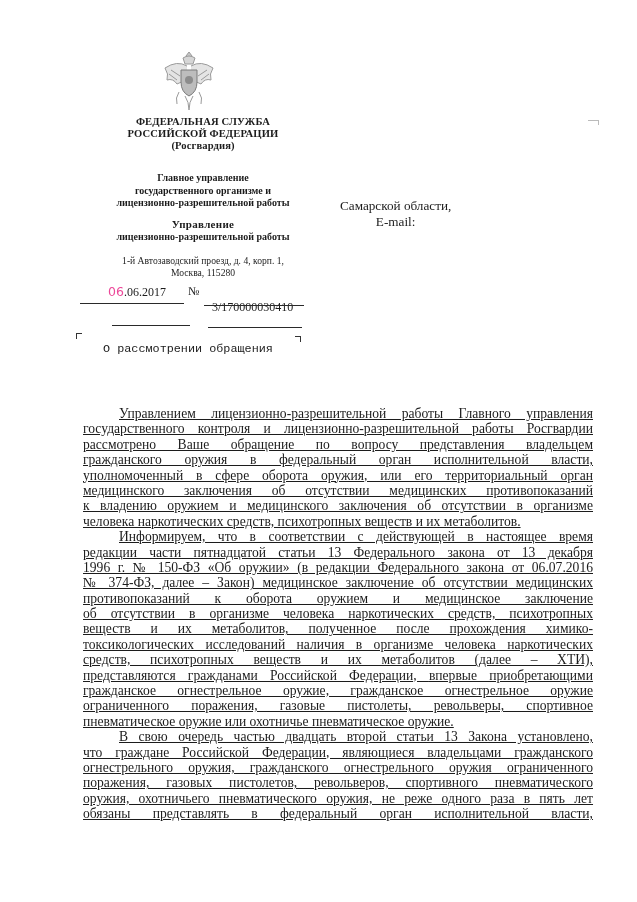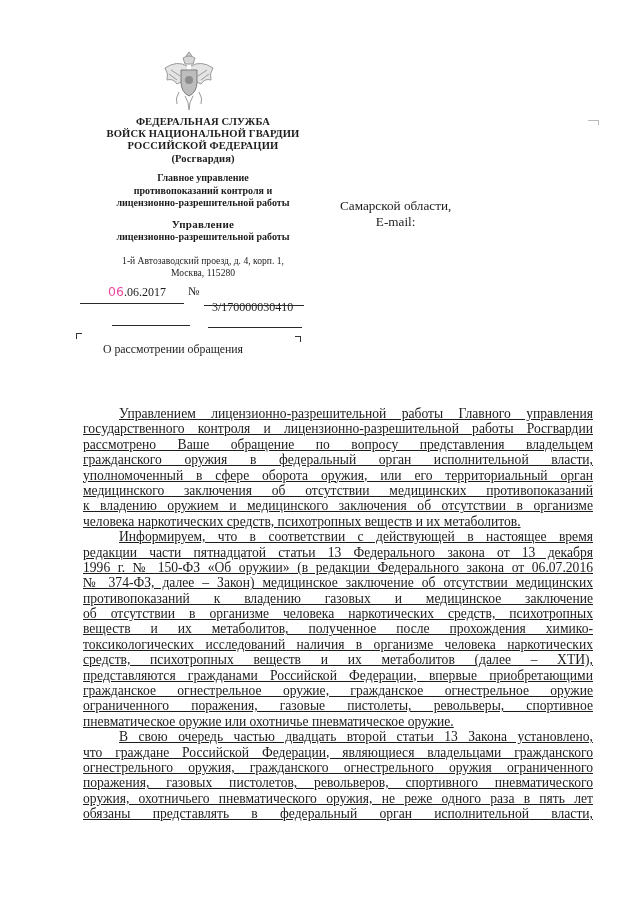--- a/index.html
+++ b/index.html
@@ -17,21 +17,21 @@
     .addr { top: 255px; font-size: 9.6px; line-height: 12px; }
     .regline { position: absolute; top: 284px; left: 88px; width: 240px; font-size: 12px; }
     .regline .date { position: absolute; left: 20px; top: 0; }
     .regline .date .hw { color: #ec4899; font-family: "DejaVu Sans", sans-serif; font-size: 12.5px; }
     .regline .num-sign { position: absolute; left: 100px; top: 0; }
     .regline .num { position: absolute; left: 124px; top: 16px; }
     .rule { position: absolute; height: 1.2px; background: #2a2a2a; }
     .corner { position: absolute; width: 5px; height: 5px; border-color: #333; border-style: solid; }
     .corner.tl { border-width: 1.4px 0 0 1.4px; }
     .corner.tr { border-width: 1.4px 1.4px 0 0; }
-    .subject { position: absolute; left: 103px; top: 342px; font-size: 11.8px; }
+    .subject { position: absolute; left: 103px; top: 342px; font-size: 11.8px; font-family: Liberation Mono, monospace; }
     .recipient { position: absolute; left: 340px; top: 198px; font-size: 13.2px; line-height: 15.5px; font-family: "Liberation Serif", serif; text-align: center; }
     .topmark { position: absolute; left: 588px; top: 120px; width: 10px; height: 4px; border-top: 1px solid #bbb; border-right: 1px solid #bbb; }
     .body-text { position: absolute; left: 83px; top: 406px; width: 510px; font-size: 13.6px; line-height: 15.4px; }
     .body-text .ln { display: block; text-align: justify; text-align-last: justify; white-space: nowrap; height: 15.4px; text-decoration: underline; }
     .body-text .ln.last { text-align-last: left; }
     .body-text .ind { padding-left: 36px; }
     .ul { text-decoration: underline; }
   </style>
 </head>
 <body>
@@ -45,28 +45,27 @@
     <path d="M8 26 l8 6 M10 22 l9 6 M48 26 l-8 6 M46 22 l-9 6"></path>
     <path d="M20 22 h16 v12 q0 10 -8 14 q-8 -4 -8 -14 z" fill="#bdbdbd" stroke="#7a7a7a"></path>
     <circle cx="28" cy="32" r="4" fill="#8c8c8c" stroke="none"></circle>
     <path d="M24 48 q4 6 4 14 q0 -8 4 -14"></path>
     <path d="M18 44 q-4 6 -2 12 M38 44 q4 6 2 12"></path>
   </g>
 </svg>
 
 <div class="hdr org">
   <div>ФЕДЕРАЛЬНАЯ СЛУЖБА</div>
-  <div>ВОЙСК НАЦИОНАЛЬНОЙ ГВАРДИИ</div>
   <div>РОССИЙСКОЙ ФЕДЕРАЦИИ</div>
   <div class="sub">(Росгвардия)</div>
 </div>
 
 <div class="hdr dept1">
   <div>Главное управление</div>
-  <div>противопоказаний контроля и</div>
+  <div>государственного организме и</div>
   <div>лицензионно-разрешительной работы</div>
 </div>
 
 <div class="hdr dept2">
   <div class="first">Управление</div>
   <div>лицензионно-разрешительной работы</div>
 </div>
 
 <div class="hdr addr">
   <div>1-й Автозаводский проезд, д. 4, корп. 1,</div>
@@ -99,21 +98,21 @@
     <span class="ln">рассмотрено Ваше обращение по вопросу представления владельцем</span>
     <span class="ln">гражданского оружия в федеральный орган исполнительной власти,</span>
     <span class="ln">уполномоченный в сфере оборота оружия, или его территориальный орган</span>
     <span class="ln">медицинского заключения об отсутствии медицинских противопоказаний</span>
     <span class="ln">к владению оружием и медицинского заключения об отсутствии в организме</span>
     <span class="ln last">человека наркотических средств, психотропных веществ и их метаболитов.</span>
     <span class="ln ind">Информируем, что в соответствии с действующей в настоящее время</span>
     <span class="ln">редакции части пятнадцатой статьи 13 Федерального закона от 13 декабря</span>
     <span class="ln">1996 г. № 150-ФЗ «Об оружии» (в редакции Федерального закона от 06.07.2016</span>
     <span class="ln">№ 374-ФЗ, далее – Закон) медицинское заключение об отсутствии медицинских</span>
-    <span class="ln">противопоказаний к владению газовых и медицинское заключение</span>
+    <span class="ln">противопоказаний к оборота оружием и медицинское заключение</span>
     <span class="ln">об отсутствии в организме человека наркотических средств, психотропных</span>
     <span class="ln">веществ и их метаболитов, полученное после прохождения химико-</span>
     <span class="ln">токсикологических исследований наличия в организме человека наркотических</span>
     <span class="ln">средств, психотропных веществ и их метаболитов (далее – ХТИ),</span>
     <span class="ln"><span>представляются гражданами Российской Федерации, </span><span class="ul">впервые</span><span> приобретающими</span></span>
     <span class="ln">гражданское огнестрельное оружие, гражданское огнестрельное оружие</span>
     <span class="ln">ограниченного поражения, газовые пистолеты, револьверы, спортивное</span>
     <span class="ln last">пневматическое оружие или охотничье пневматическое оружие.</span>
     <span class="ln ind">В свою очередь частью двадцать второй статьи 13 Закона установлено,</span>
     <span class="ln">что граждане Российской Федерации, являющиеся владельцами гражданского</span>

